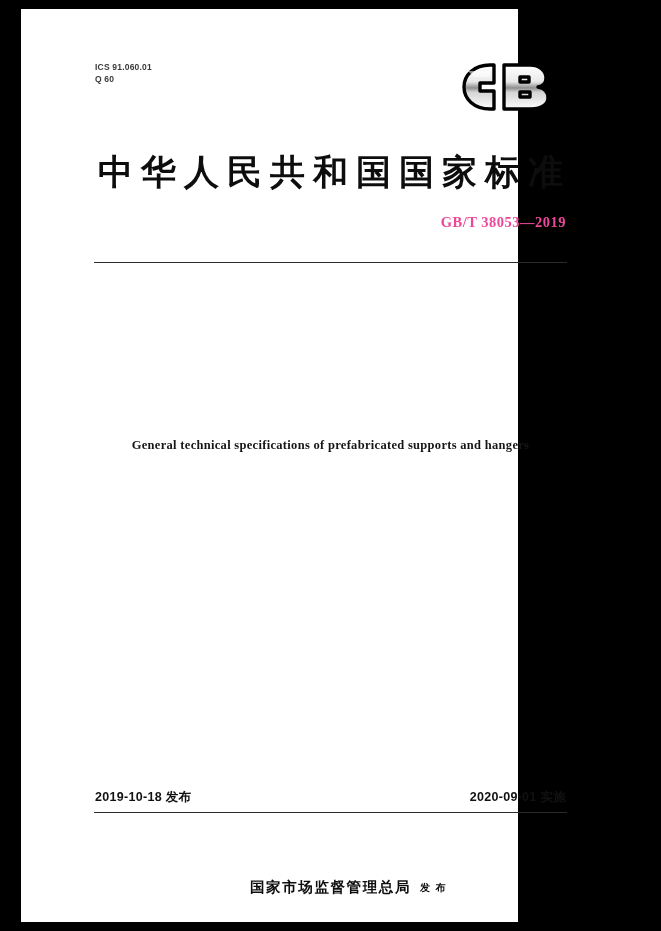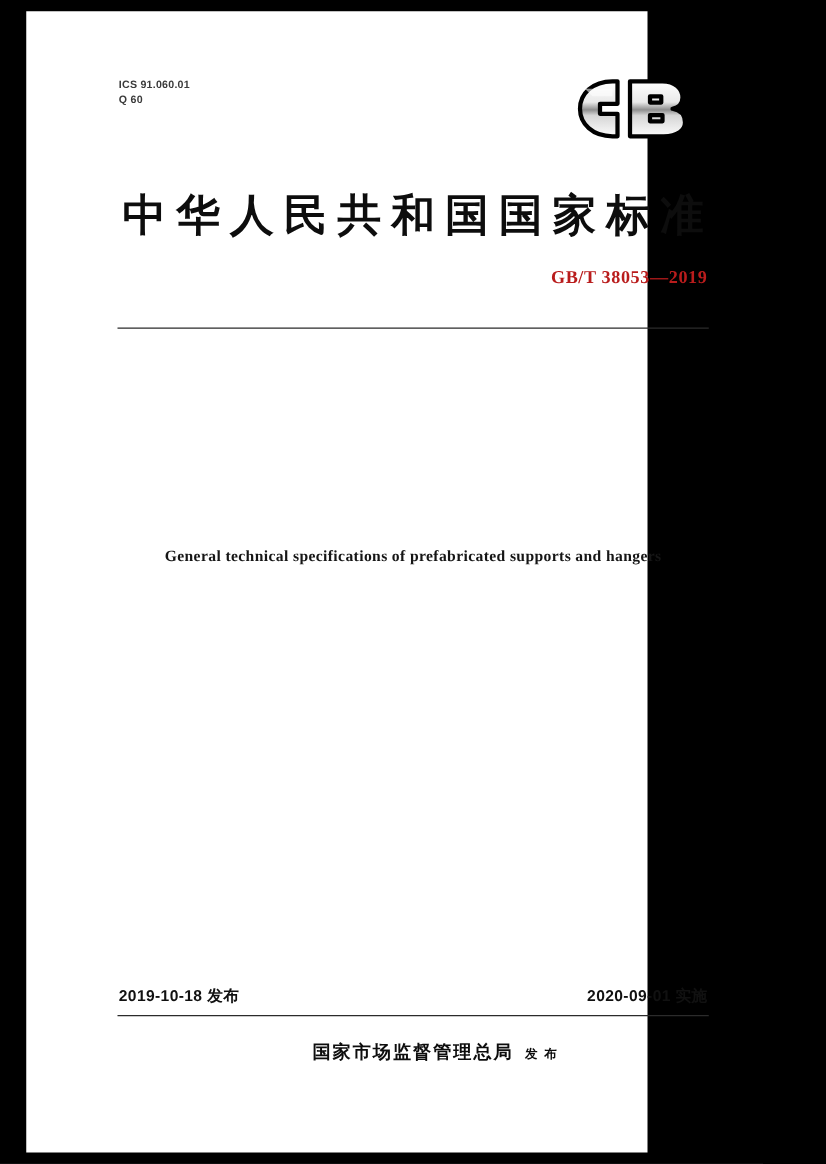--- a/index.html
+++ b/index.html
@@ -77,21 +77,21 @@
   }
 
   
   .std-no {
     position: absolute;
     right: 22px;
     top: 205px;
     font-family: "Liberation Serif", serif;
     font-weight: bold;
     font-size: 14.5px;
-    color: #b91c1c;
+    color: #ec4899;
     letter-spacing: 0.5px;
     white-space: nowrap;
   }
 
   
   .rule-top {
     position: absolute;
     left: 21px;
     top: 253px;
     width: 473px;
@@ -164,20 +164,21 @@
     position: absolute;
     left: 0;
     top: 823px;
     width: 515px;
     text-align: center;
   }
   .pub-row {
     position: relative;
     display: inline-block;
     text-align: right;
+    margin-top: 45px;
   }
   .pub-line {
     font-family: "DejaVu Serif", serif;
     font-weight: bold;
     font-size: 14.5px;
     letter-spacing: 1.6px;
     color: #0d0d0d;
     line-height: 1.35;
     white-space: nowrap;
   }

